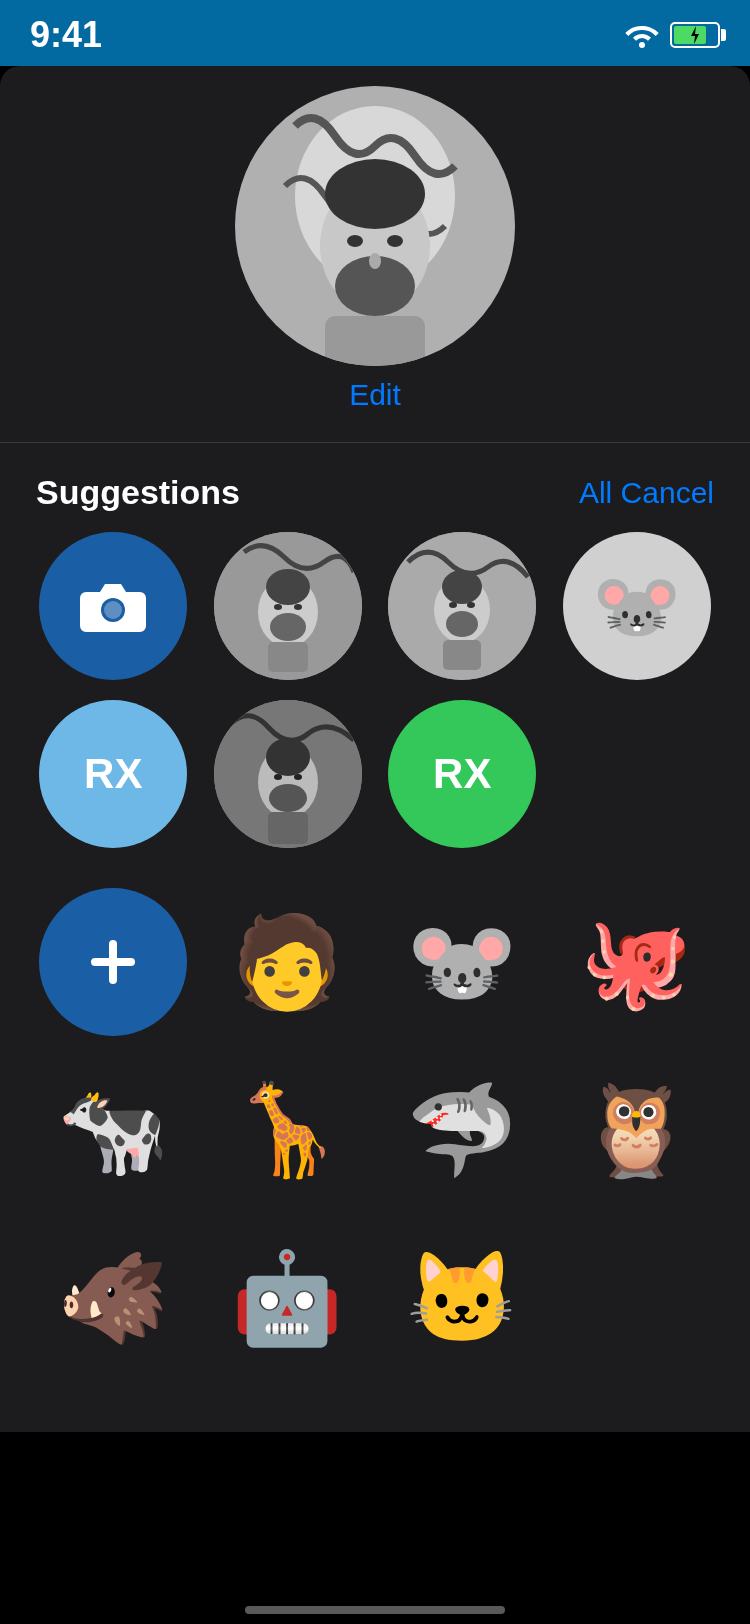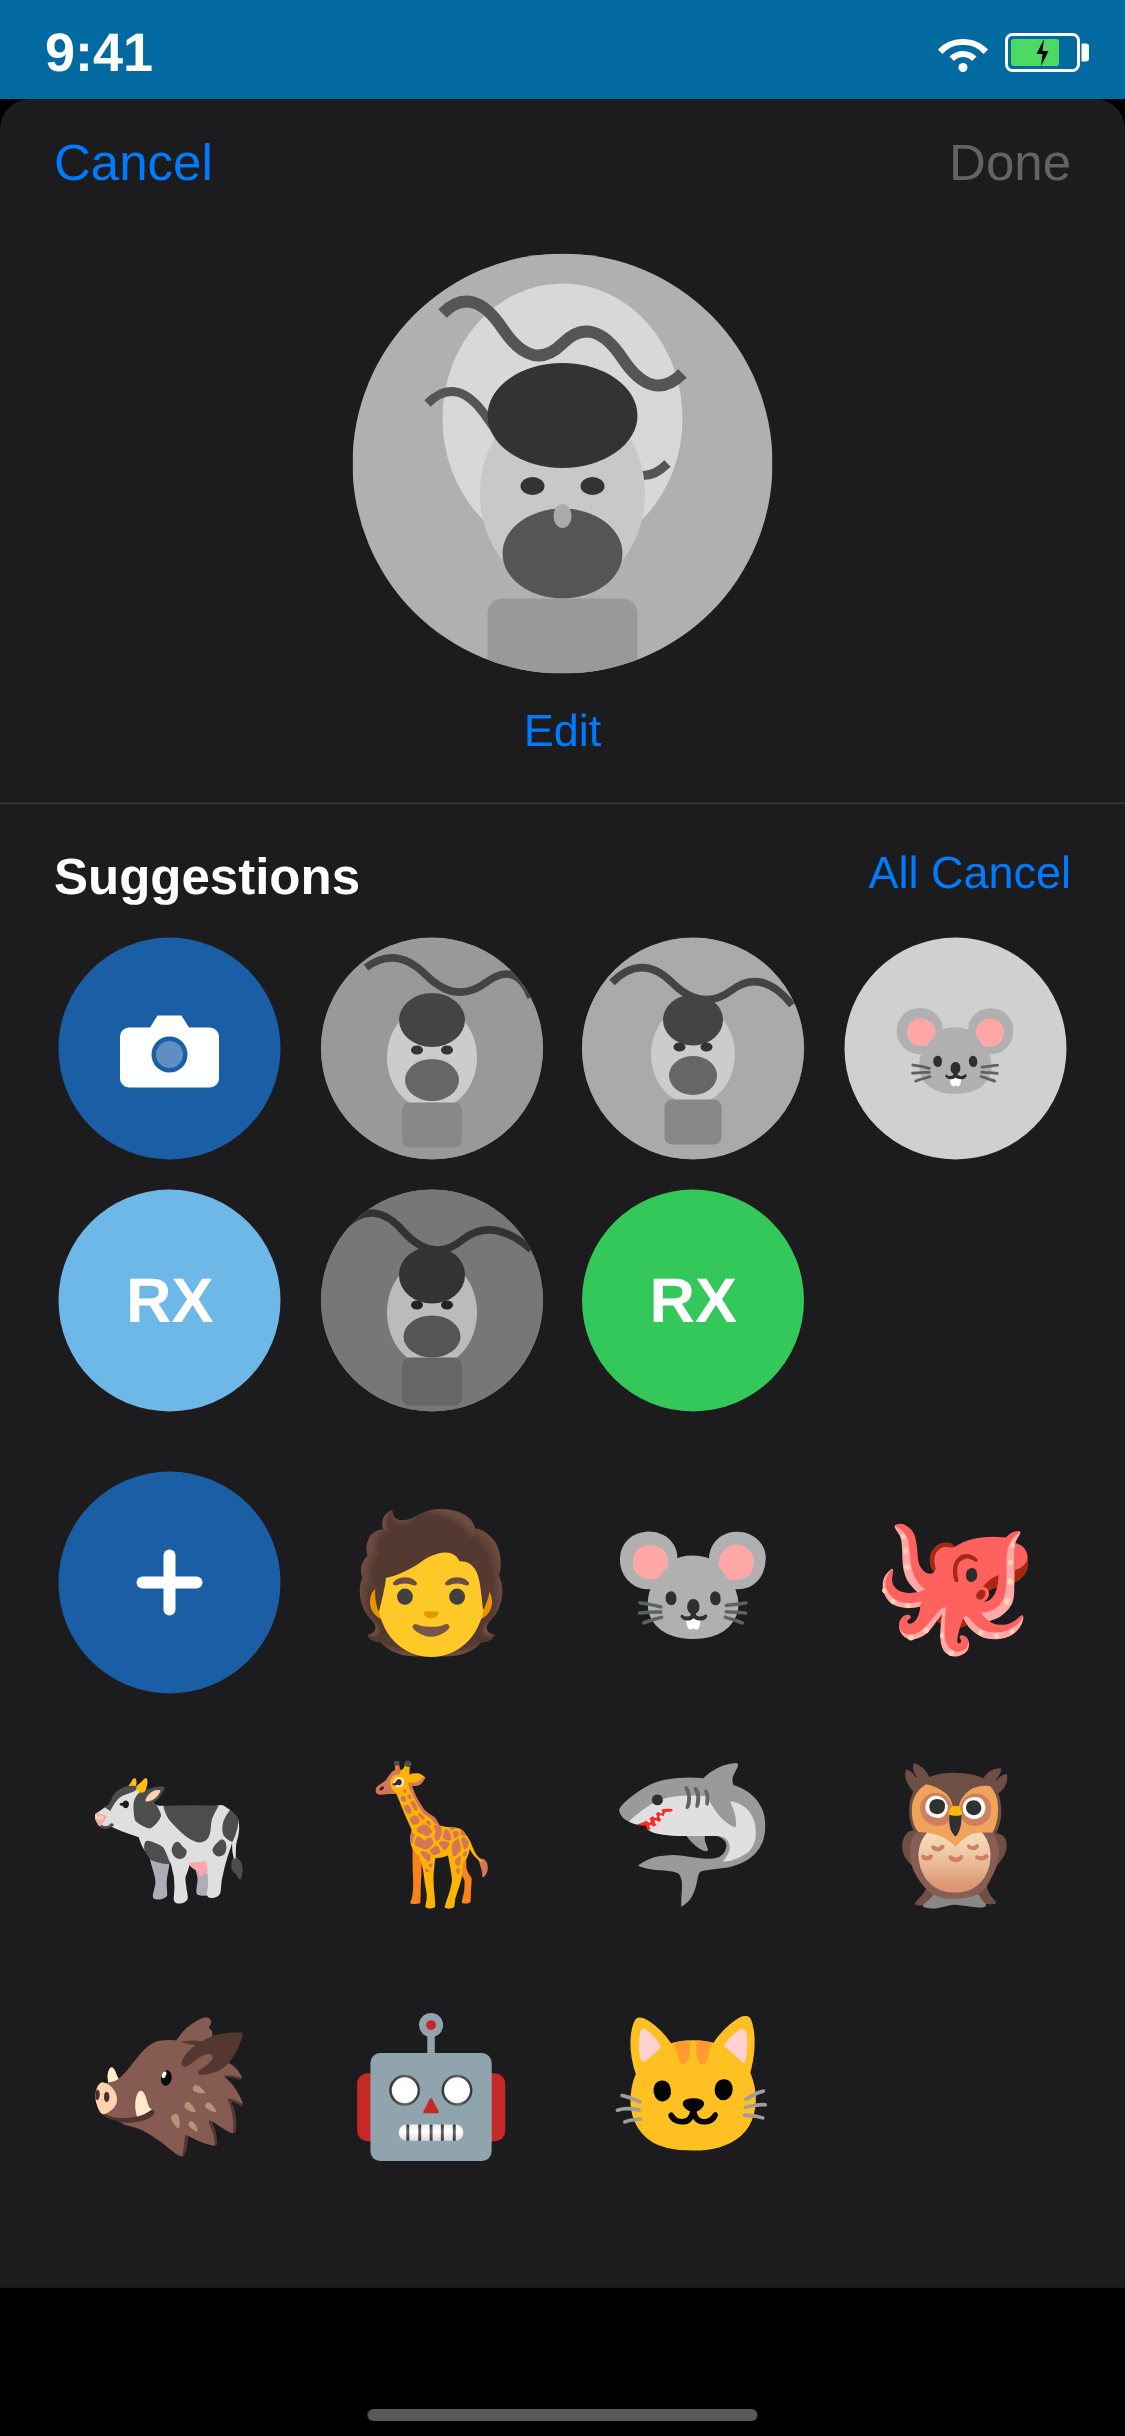--- a/index.html
+++ b/index.html
@@ -104,21 +104,21 @@
       background: #333;
       display: flex;
       align-items: center;
       justify-content: center;
     }
     .avatar-circle svg {
       width: 100%;
       height: 100%;
     }
     .edit-label {
-      margin-top: 22px;
+      margin-top: 12px;
       font-size: 30px;
       color: #007aff;
     }
 
     
     .divider {
       height: 1px;
       background: #3a3a3c;
       margin: 0 0;
     }
@@ -126,21 +126,21 @@
     
     .main-content {
       background: #1c1c1e;
       padding: 0 0 40px;
     }
 
     
     .section-header {
       display: flex;
       justify-content: space-between;
-      align-items: flex-start;
+      align-items: center;
       padding: 30px 36px 20px;
     }
     .section-title {
       font-size: 34px;
       font-weight: 700;
       color: #fff;
     }
     .section-link {
       font-size: 30px;
       color: #007aff;
@@ -287,24 +287,20 @@
 
       <svg style="position:absolute;left:50%;top:50%;transform:translate(-50%,-50%);width:14px;height:18px;" viewBox="0 0 14 18" fill="#000">
         <polygon points="8,0 3,10 7,10 6,18 11,8 7,8"></polygon>
       </svg>
     </div>
   </div>
 </div>
 
 <div class="top-container">
 
-  <div class="header">
-    <span class="header-cancel">Cancel</span>
-    <span class="header-done">Done</span>
-  </div>
 
   <div class="avatar-section">
     <div class="avatar-circle">
 
       <svg viewBox="0 0 280 280" xmlns="http://www.w3.org/2000/svg">
         <rect width="280" height="280" fill="#b0b0b0"></rect>
 
         <ellipse cx="140" cy="110" rx="80" ry="90" fill="#d8d8d8"></ellipse>
 
         <path d="M60 40 Q80 20 100 50 Q120 80 140 60 Q160 40 180 70 Q200 100 220 80" stroke="#555" stroke-width="8" fill="none"></path>

